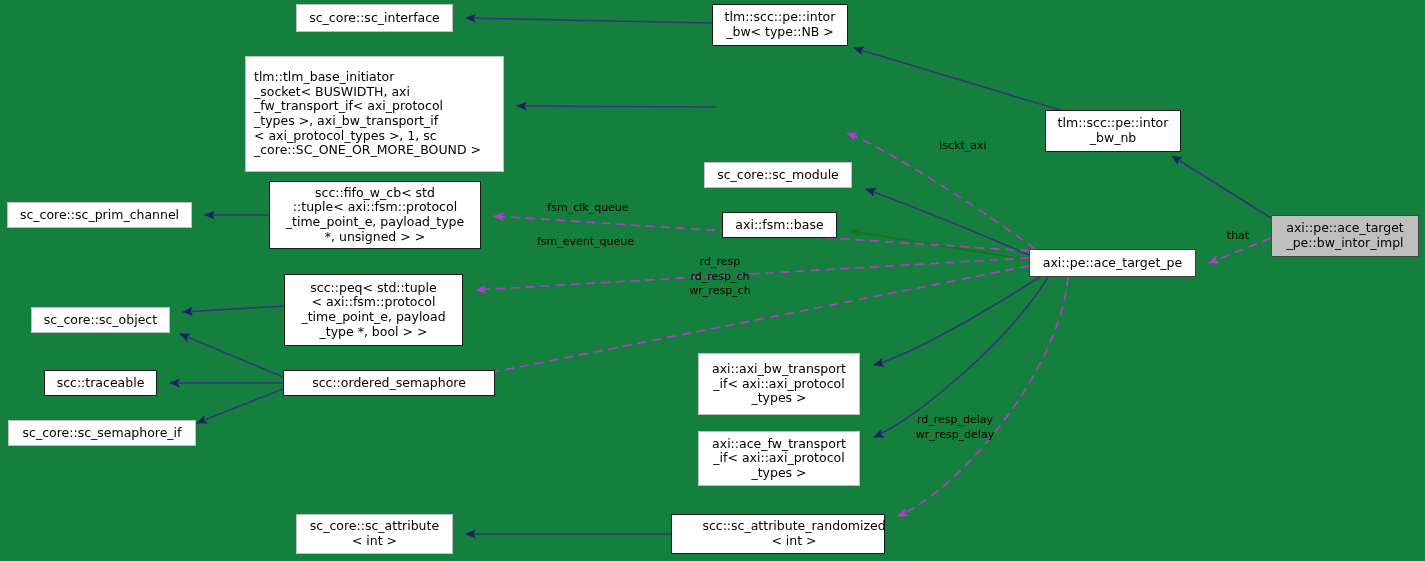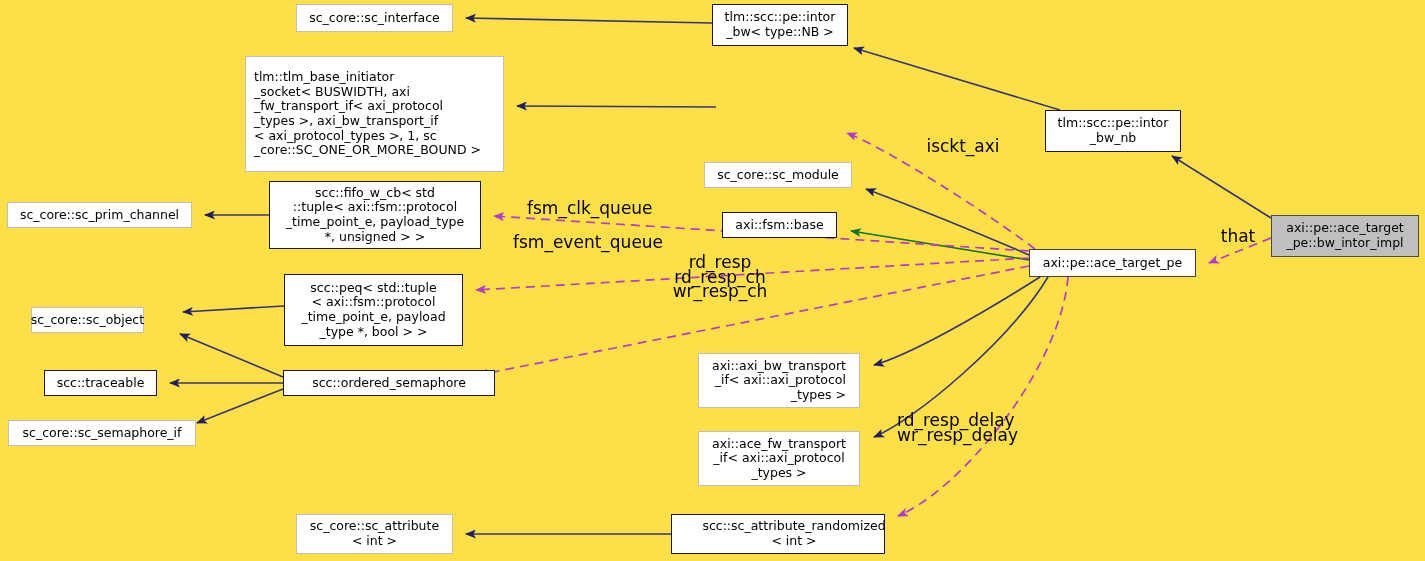--- a/index.html
+++ b/index.html
@@ -4,21 +4,21 @@
 <style>
   html, body {
     margin: 0;
     padding: 0;
     background: #ffffff;
   }
   #canvas {
     position: relative;
     width: 1425px;
     height: 561px;
-    background: #fde047;
+    background: #15803d;
     font-family: "DejaVu Sans", "Liberation Sans", sans-serif;
     overflow: hidden;
   }
   svg#edges {
     position: absolute;
     left: 0; top: 0;
     width: 1425px;
     height: 561px;
     pointer-events: none;
   }
@@ -36,21 +36,21 @@
     white-space: pre;
     padding: 1px 4px;
     z-index: 2;
   }
   .node.light  { border: 1px solid #bfbfbf; }
   .node.dark   { border: 1px solid #1a1a1a; }
   .node.focus  { border: 1px solid #494949; background: #bfbfbf; }
   .node.heavy  { border: 1px solid #404040; }
   .edge-label {
     position: absolute;
-    font-size: 17px;
+    font-size: 11px;
     line-height: 14.6px;
     color: #000000;
     text-align: center;
     white-space: pre;
     z-index: 3;
     background: transparent;
   }
   .inherit-line { stroke: #34347c; stroke-width: 1.6px; fill: none; }
   .inherit-head { fill: #1f1f63; stroke: none; }
   .usage-line { stroke: #b53ad1; stroke-width: 1.7px; fill: none; stroke-dasharray: 9 6; }
@@ -147,29 +147,29 @@
   <div class="node heavy" style="left:1029px;top:249px;width:167px;height:28px;">axi::pe::ace_target_pe</div>
 
   <div class="node focus" style="left:1271px;top:215px;width:148px;height:42px;">axi::pe::ace_target
 _pe::bw_intor_impl</div>
 
   <div class="node dark" style="left:284px;top:274px;width:179px;height:72px;">scc::peq&lt; std::tuple
 &lt; axi::fsm::protocol
 _time_point_e, payload
 _type *, bool &gt; &gt;</div>
 
-  <div class="node light" style="left:31px;top:307px;width:113px;height:26px;">sc_core::sc_object</div>
+  <div class="node light" style="left:31px;top:307px;width:139px;height:26px;">sc_core::sc_object</div>
 
   <div class="node dark" style="left:44px;top:370px;width:113px;height:26px;">scc::traceable</div>
 
   <div class="node dark" style="left:283px;top:370px;width:212px;height:26px;">scc::ordered_semaphore</div>
 
   <div class="node light" style="left:8px;top:420px;width:188px;height:26px;">sc_core::sc_semaphore_if</div>
 
-  <div class="node light" style="left:698px;top:353px;width:162px;height:55px;text-align:right;">axi::axi_bw_transport
+  <div class="node light" style="left:698px;top:353px;width:162px;height:62px;">axi::axi_bw_transport
 _if&lt; axi::axi_protocol
 _types &gt;</div>
 
   <div class="node light" style="left:698px;top:431px;width:162px;height:55px;">axi::ace_fw_transport
 _if&lt; axi::axi_protocol
 _types &gt;</div>
 
   <div class="node light" style="left:296px;top:514px;width:157px;height:40px;">sc_core::sc_attribute
 &lt; int &gt;</div>
 

